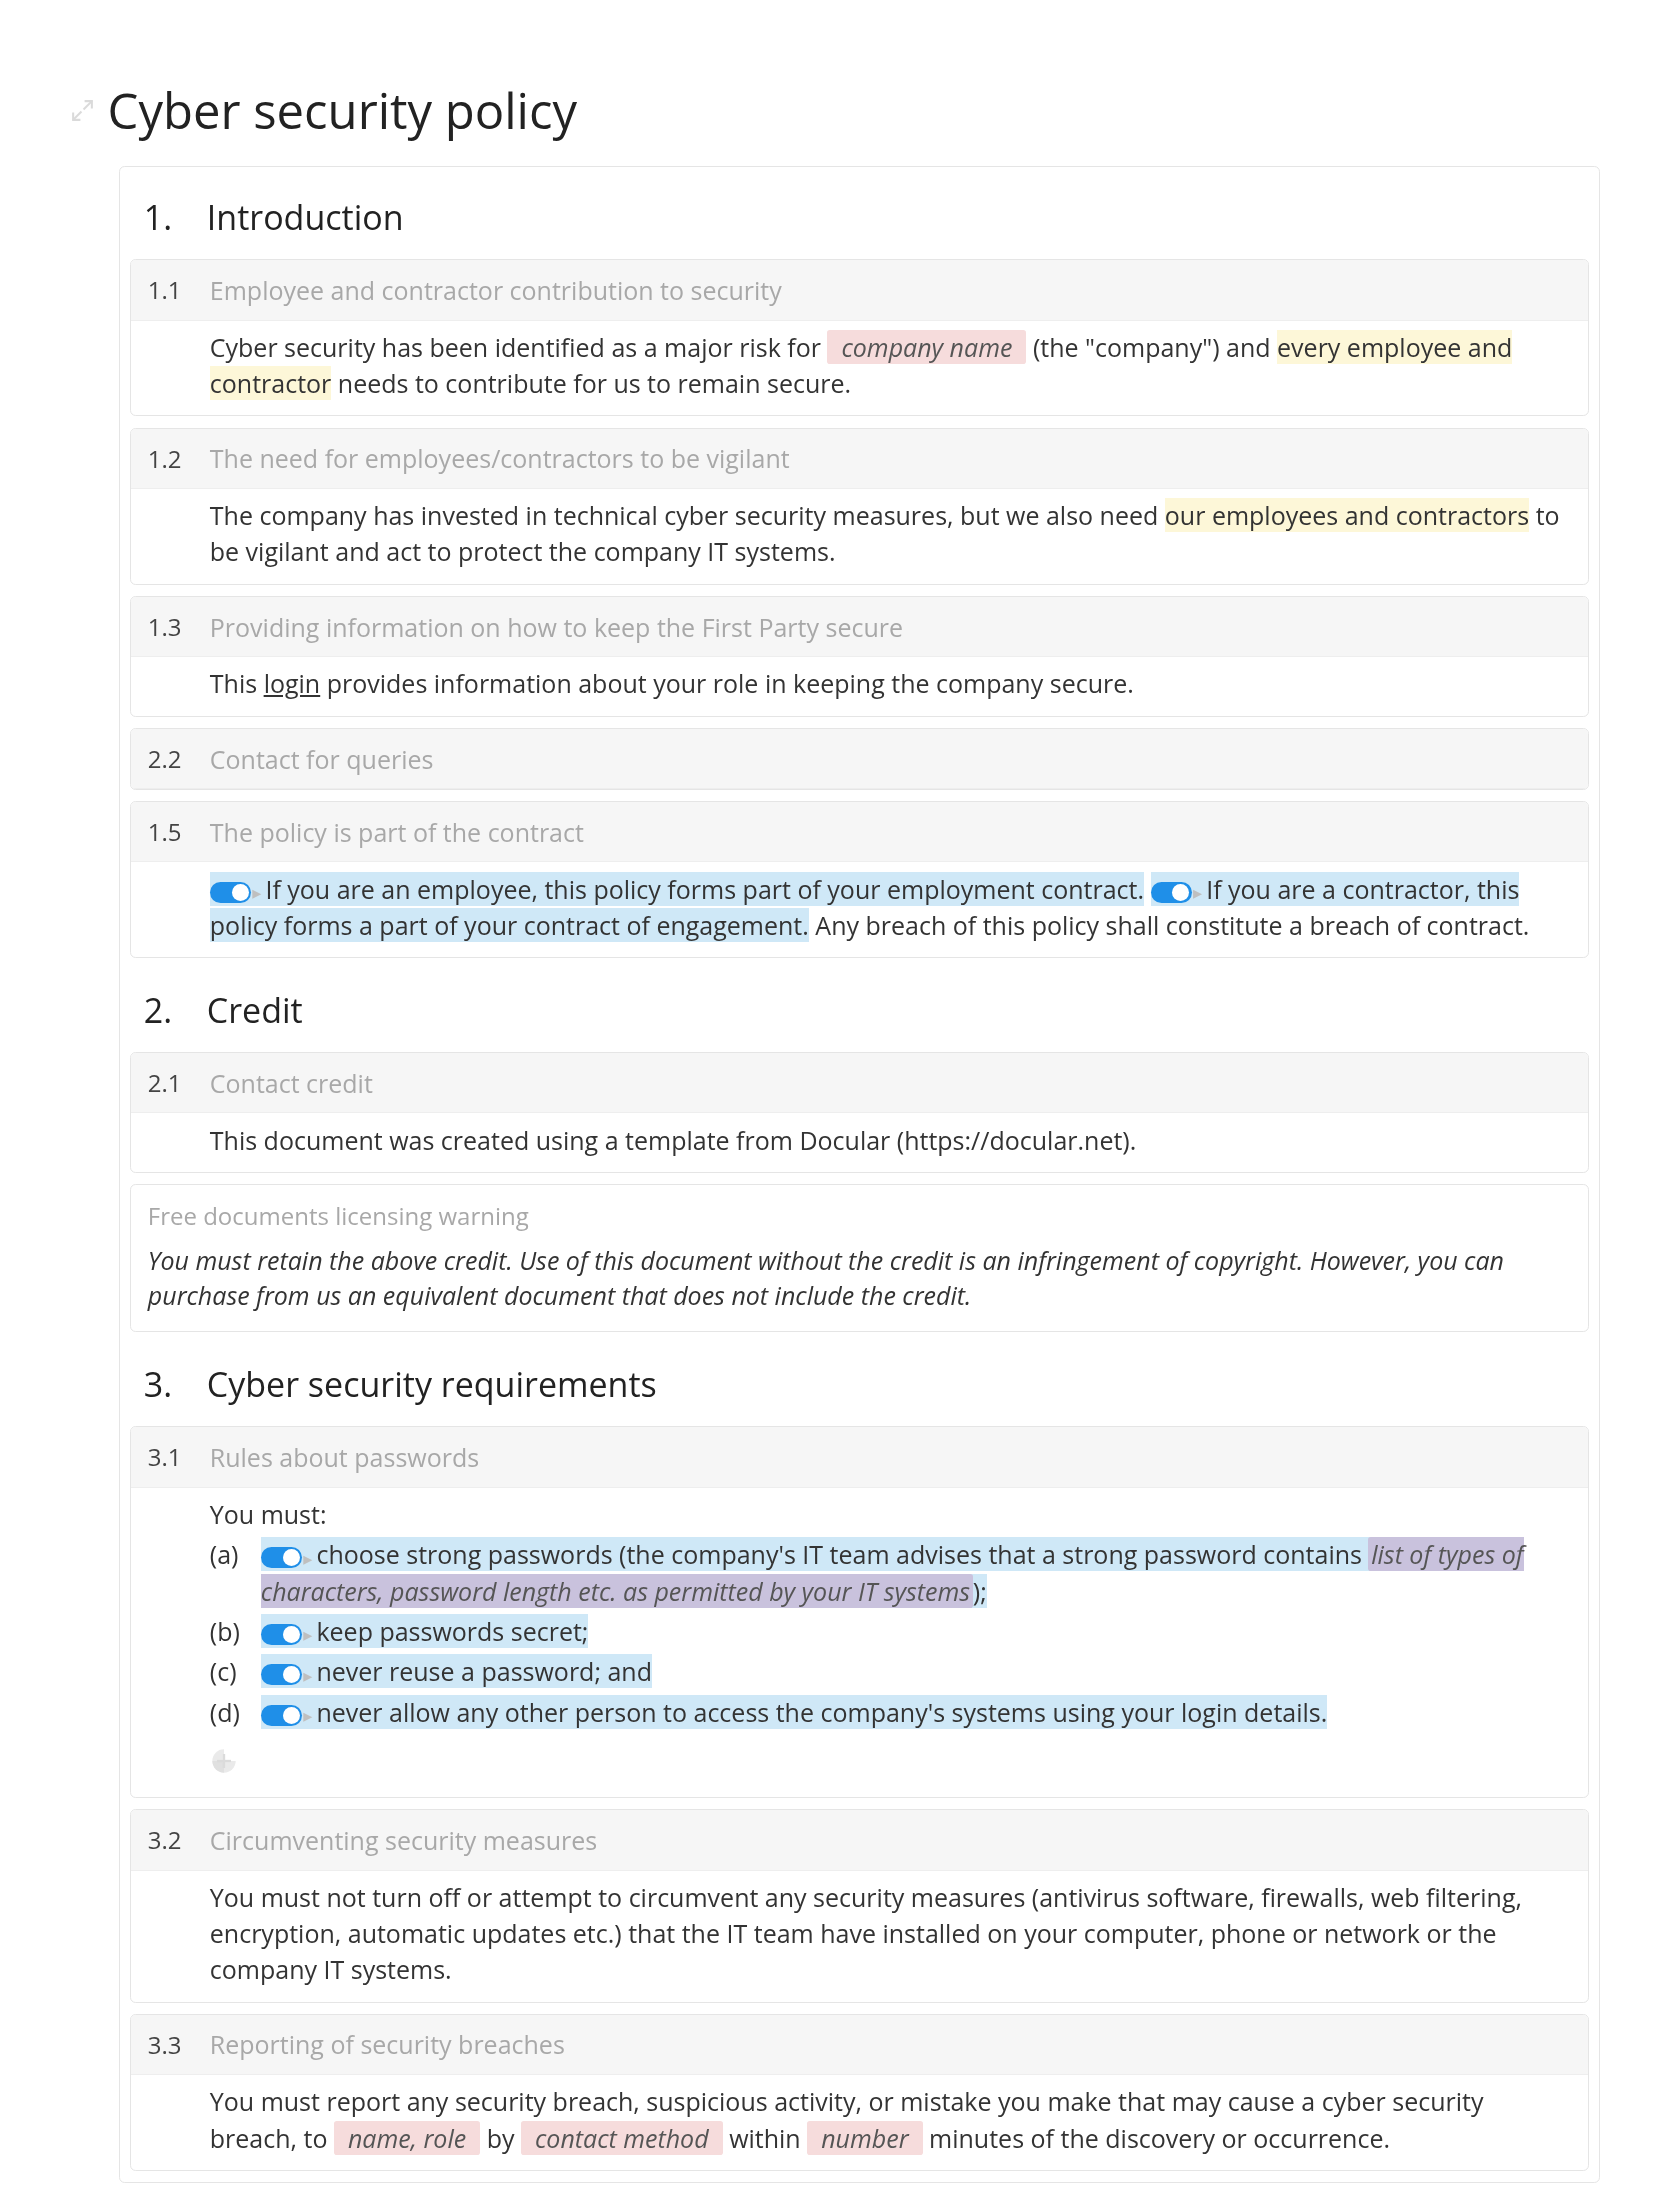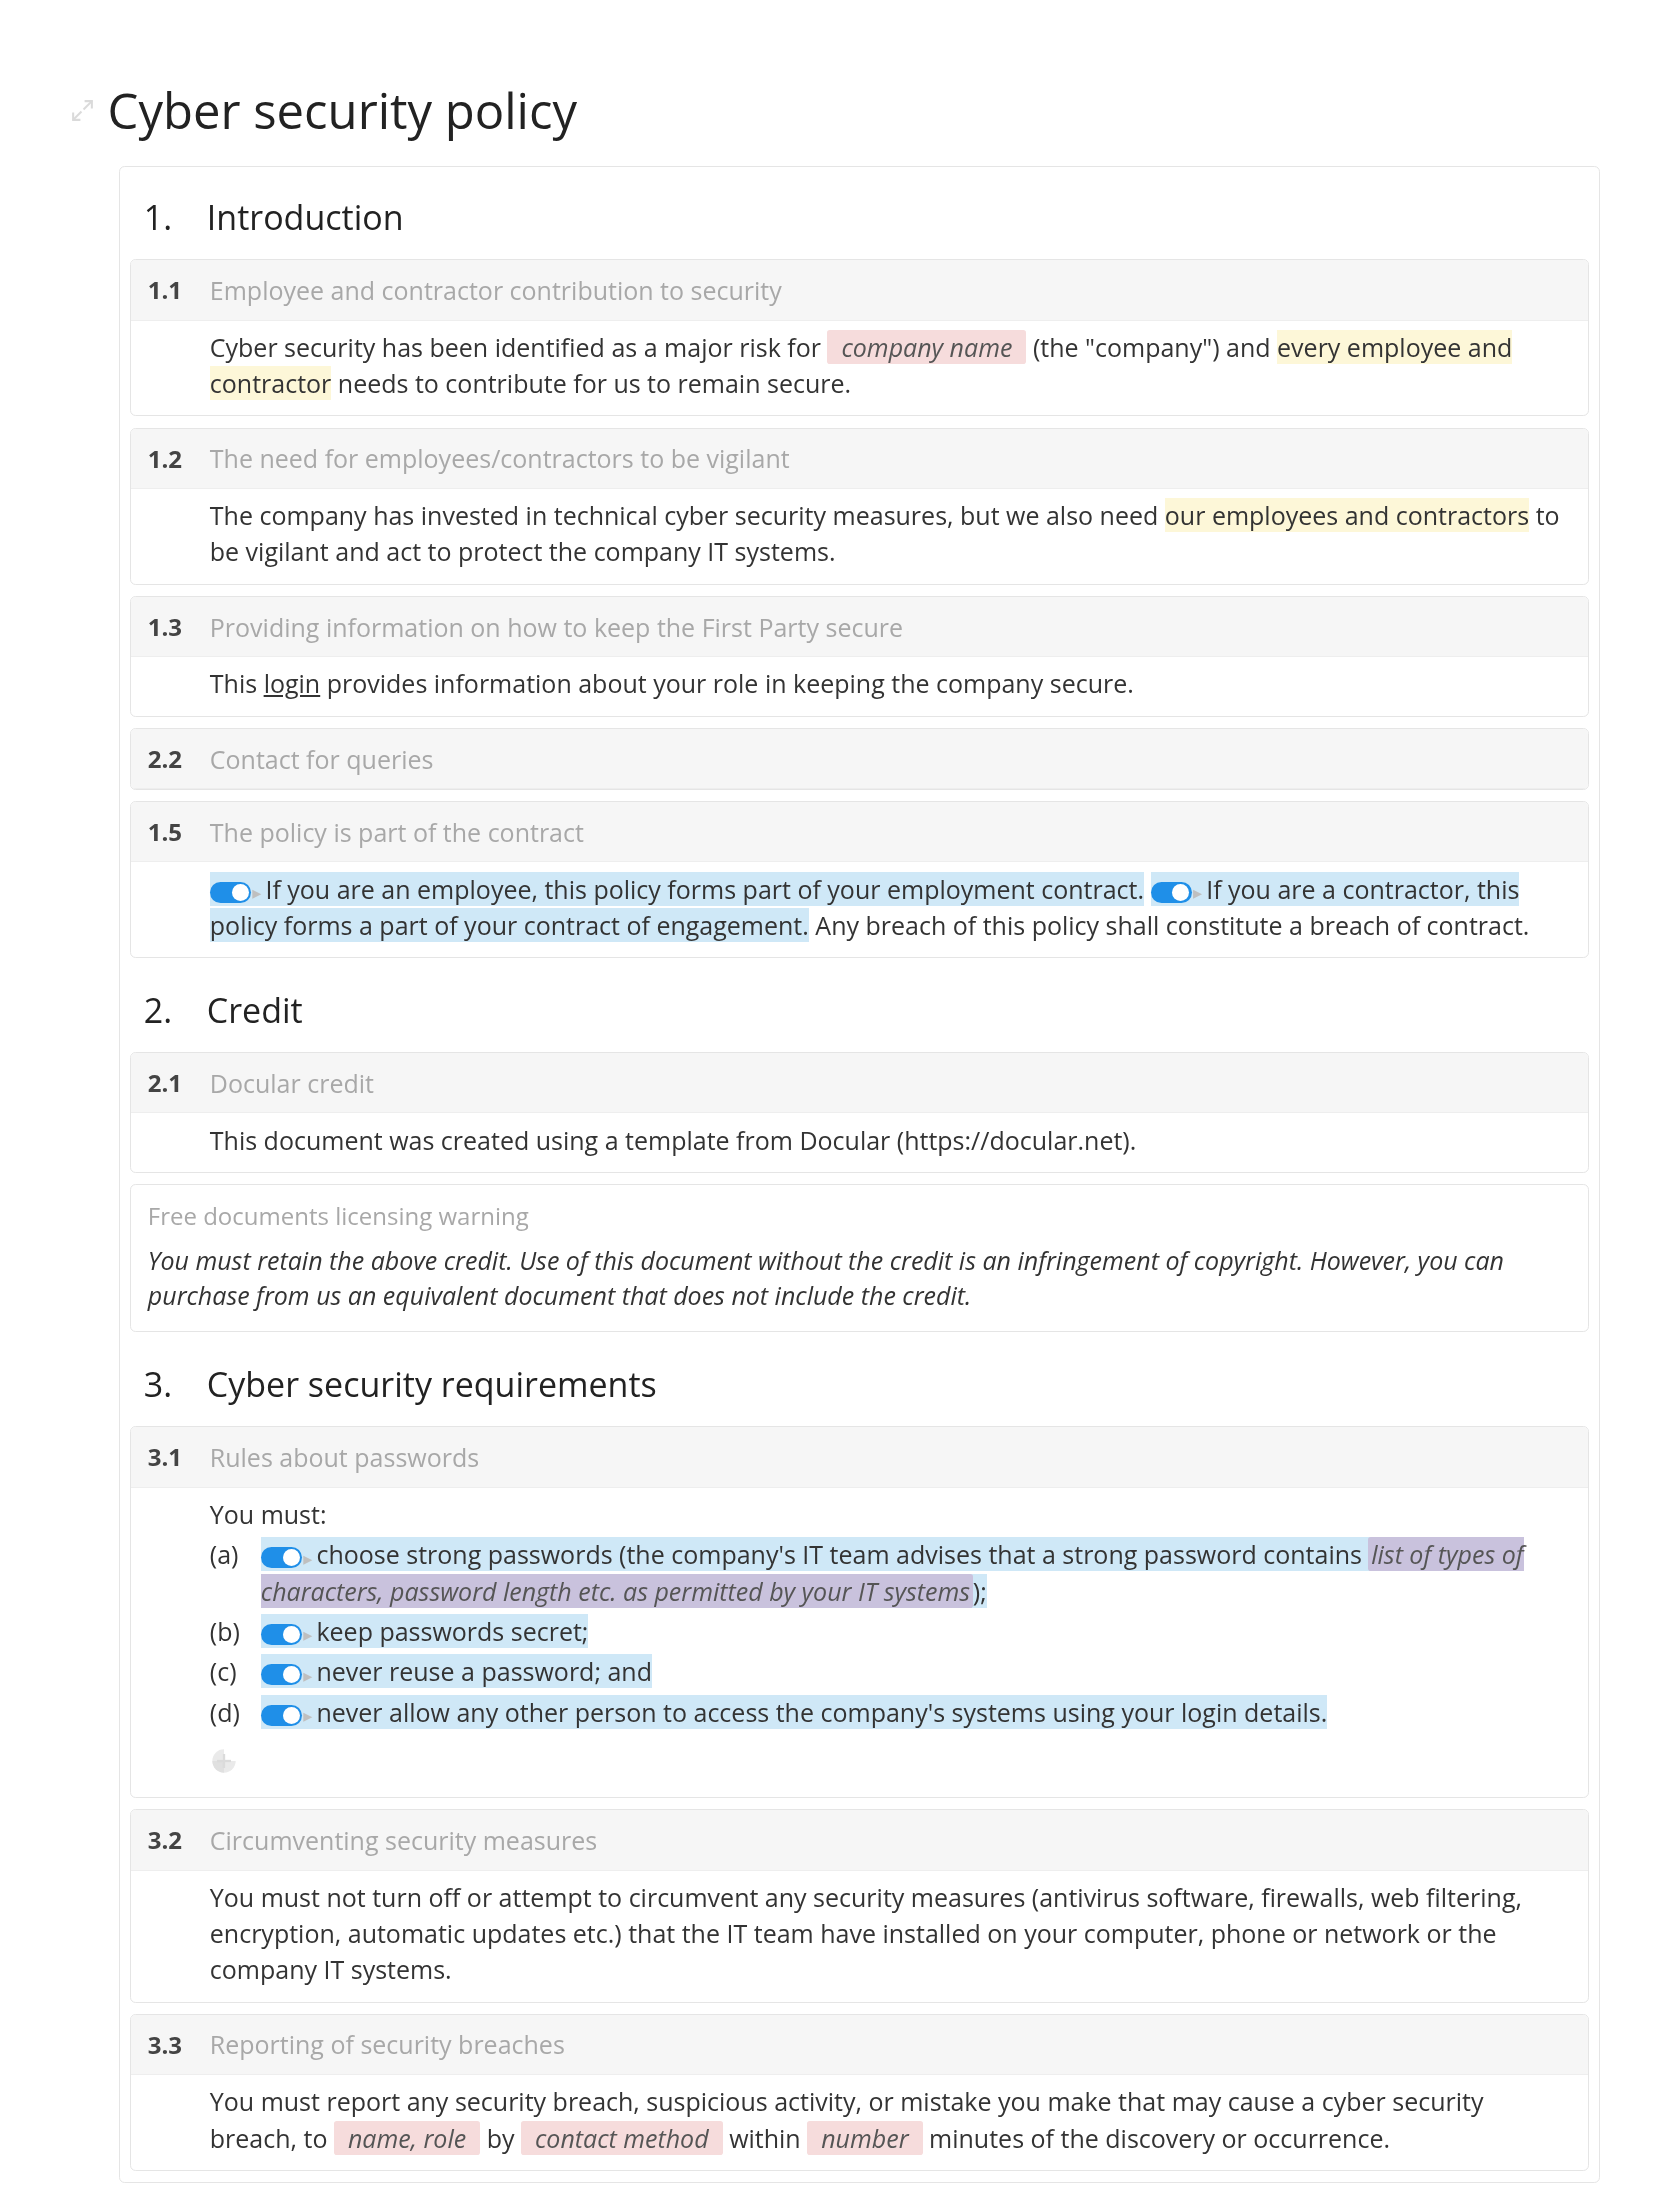--- a/index.html
+++ b/index.html
@@ -66,21 +66,21 @@
   .sub-header {
     display: flex;
     align-items: center;
     background: #f6f6f6;
     padding: 12.6px 17px;
     border-bottom: 0.7px solid #eeeeee;
   }
   .sub-number {
     font-size: 24px;
     color: #444;
-    font-weight: 700;
+    font-weight: 400;
     min-width: 62px;
   }
   .sub-title {
     font-size: 25px;
     color: #a8a8a8;
     font-weight: 400;
   }
   .sub-body {
     padding: 8.4px 17px 14px 79px;
     font-size: 25px;
@@ -277,21 +277,21 @@
     </div>
 
     <div class="section-header">
       <span class="section-number">2.</span>
       <span class="section-title">Credit</span>
     </div>
 
     <div class="subsection">
       <div class="sub-header">
         <span class="sub-number">2.1</span>
-        <span class="sub-title">Docular credit</span>
+        <span class="sub-title">Contact credit</span>
       </div>
       <div class="sub-body">
         <p><span>This document was created using a template from Docular (https://docular.net).</span></p>
       </div>
     </div>
 
     <div class="warning-box">
       <div class="warning-title">Free documents licensing warning</div>
       <div class="warning-body">You must retain the above credit. Use of this document without the credit is an infringement of copyright. However, you can purchase from us an equivalent document that does not include the credit.</div>
     </div>

